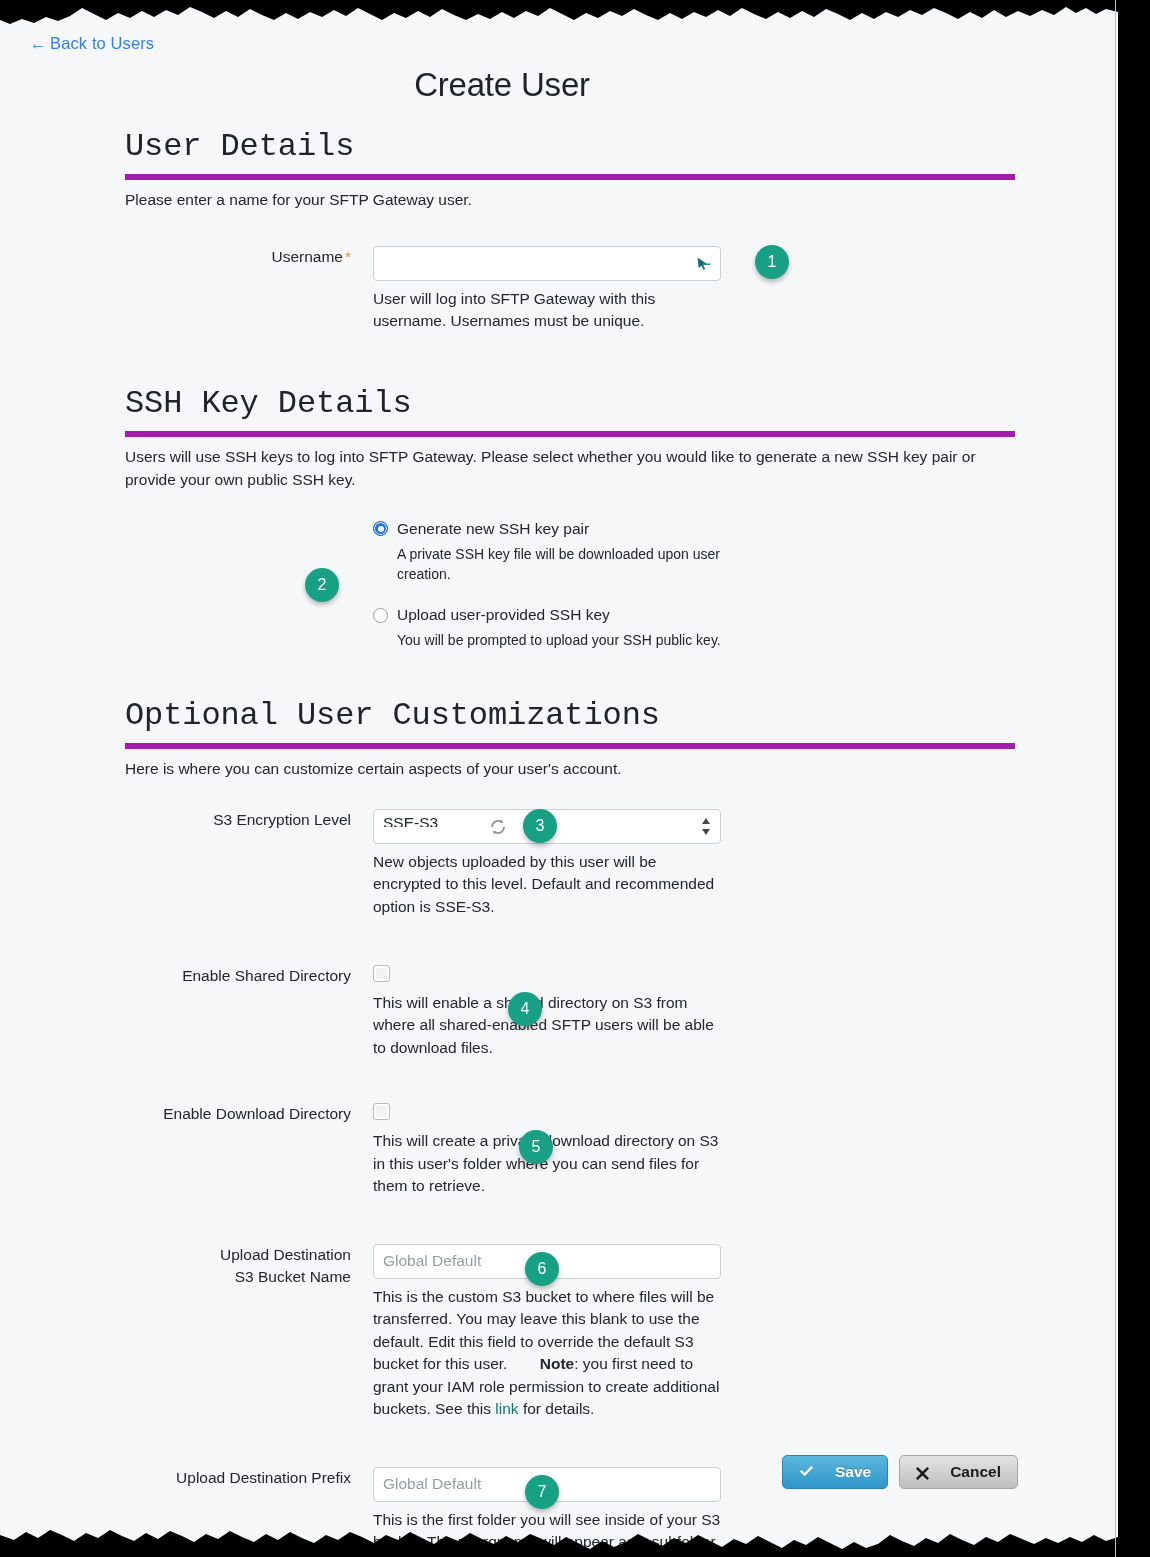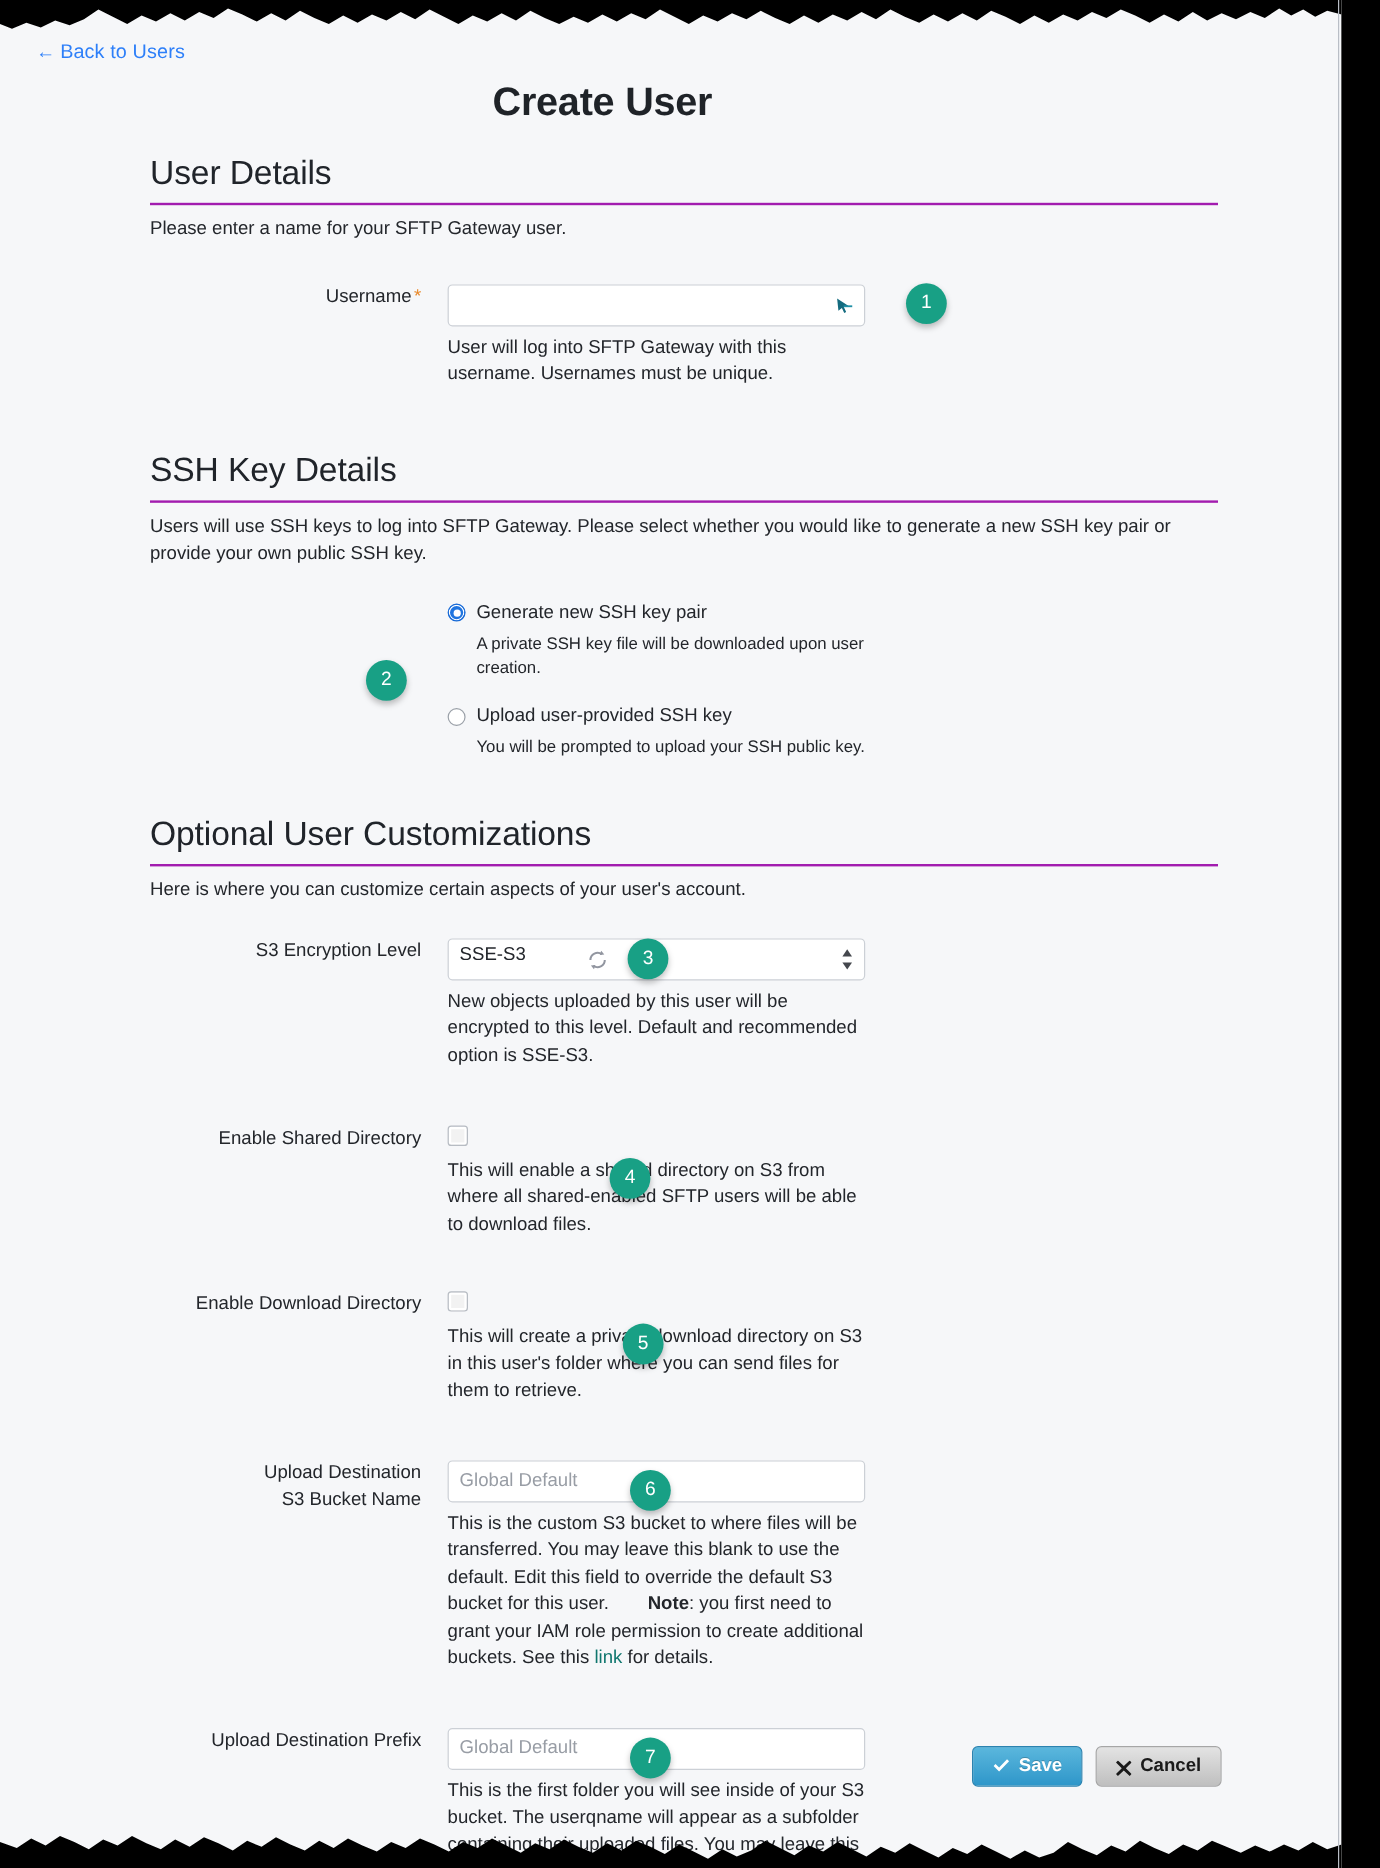--- a/index.html
+++ b/index.html
@@ -65,40 +65,41 @@
   }
   .back-link .arrow { margin-right: 4px; font-size: 16px; }
 
   .page-title {
     position: absolute;
     left: 0;
     top: 66px;
     width: 1004px;
     text-align: center;
     font-size: 33px;
-    font-weight: 700;
+    font-weight: 400;
     color: #1f2328;
     letter-spacing: -0.2px;
   }
 
   .inner {
     position: absolute;
     left: 125px;
     top: 128px;
     width: 890px;
   }
 
   h2.section {
-    font-size: 28px;
+    font-size: 32px;
     font-weight: 400;
     color: #20242a;
     margin: 0 0 9px 0;
     padding-bottom: 9px;
-    border-bottom: 2px solid #a21caf;
+    border-bottom: 6px solid #a21caf;
     letter-spacing: -0.1px;
+    font-family: Liberation Mono, monospace;
   }
   .section-desc {
     font-size: 15.5px;
     color: #23262b;
     line-height: 1.48;
     margin: 0;
   }
 
   
   .row {
@@ -247,21 +248,21 @@
   .btn {
     border: 1px solid rgba(0,0,0,0.22);
     border-radius: 5px;
     font-size: 15.5px;
     font-weight: 700;
     font-family: inherit;
     padding: 8px 16px;
     cursor: pointer;
     display: inline-flex;
     align-items: center;
-    gap: 7px;
+    gap: 21px;
     line-height: 1;
   }
   .btn-save {
     background: linear-gradient(#5bb7dd, #2e96c9);
     color: #fff;
     border-color: #2b83b0;
     text-shadow: 0 -1px 0 rgba(0,0,0,0.22);
   }
   .btn-cancel {
     background: linear-gradient(#e3e3e3, #bfbfbf);

